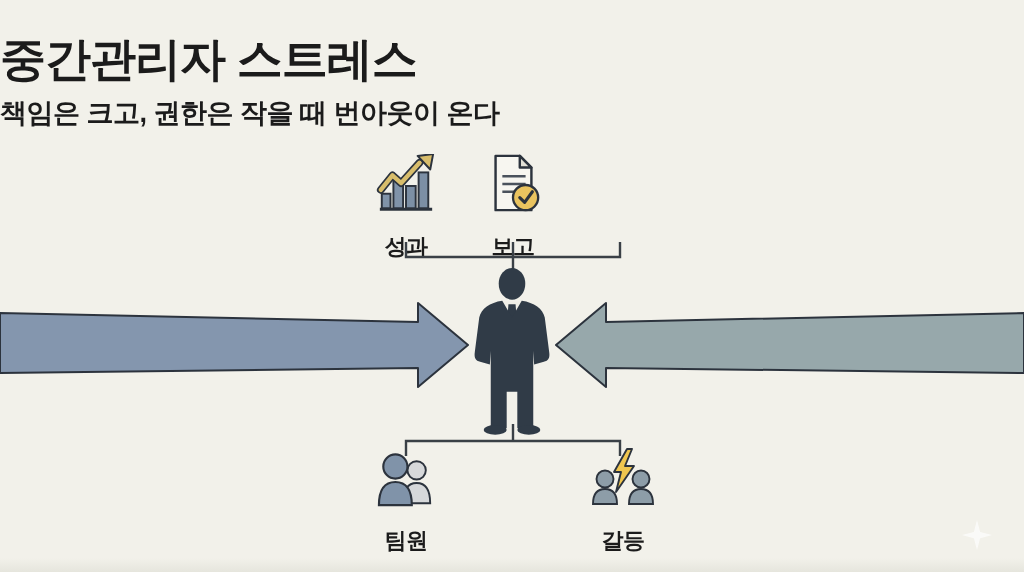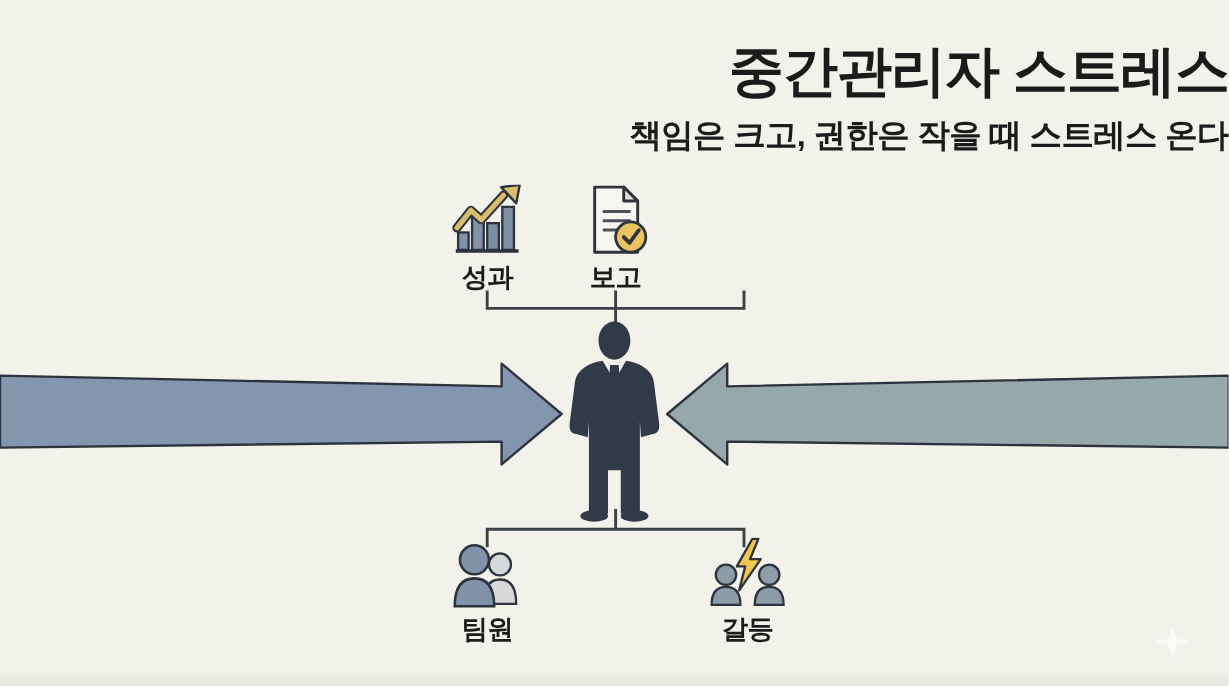--- a/index.html
+++ b/index.html
@@ -9,40 +9,40 @@
   .canvas {
     position:relative; width:1024px; height:572px;
     background:#F2F1EA; overflow:hidden;
   }
   .canvas::after{ 
     content:""; position:absolute; left:0; right:0; bottom:0; height:14px;
     background:linear-gradient(to bottom, rgba(120,125,105,0) 0%, rgba(120,125,105,0.10) 100%);
     pointer-events:none;
   }
 
-  .header { position:absolute; top:34px; left:0; width:1024px; text-align:right; color:#1B1B1B; }
+  .header { position:absolute; top:34px; left:0; width:1024px; text-align:left; color:#1B1B1B; }
   .title { font-size:46px; font-weight:800; letter-spacing:-1px; line-height:1.1; }
   .subtitle { margin-top:10px; font-size:27px; font-weight:700; letter-spacing:-0.5px; }
 
   .icon-col { position:absolute; display:flex; flex-direction:column; align-items:center; width:110px; transform:translateX(-50%); }
-  .icon-col .lbl { margin-top:0; font-size:22px; font-weight:800; color:#1B1B1B; letter-spacing:-0.5px; white-space:nowrap; }
+  .icon-col .lbl { margin-top:16px; font-size:22px; font-weight:800; color:#1B1B1B; letter-spacing:-0.5px; white-space:nowrap; }
   .icon-col svg { display:block; }
 
   .abs { position:absolute; }
 
   .watermark { position:absolute; left:962px; top:520px; width:30px; height:30px; opacity:0.75; }
 </style>
 </head>
 <body>
 
 <div class="canvas">
 
   <div class="header">
     <div class="title">중간관리자 스트레스</div>
-    <div class="subtitle">책임은 크고, 권한은 작을 때 스트레스 온다</div>
+    <div class="subtitle">책임은 크고, 권한은 작을 때 번아웃이 온다</div>
   </div>
 
   <div class="icon-col" style="left:406px; top:154px;">
     <svg width="62" height="62" viewBox="0 0 64 64">
       <line x1="5" y1="57" x2="59" y2="57" stroke="#2C333D" stroke-width="3"></line>
       <rect x="7" y="41" width="9" height="15" fill="#8093A9" stroke="#2C333D" stroke-width="2"></rect>
       <rect x="19" y="27" width="10" height="29" fill="#8093A9" stroke="#2C333D" stroke-width="2"></rect>
       <rect x="32" y="33" width="10" height="23" fill="#7C8FA5" stroke="#2C333D" stroke-width="2"></rect>
       <rect x="45" y="19" width="10" height="37" fill="#7C8FA5" stroke="#2C333D" stroke-width="2"></rect>
       <polyline points="6,37 18,22 27,30 46,9" fill="none" stroke="#2C333D" stroke-width="8" stroke-linejoin="round" stroke-linecap="round"></polyline>

